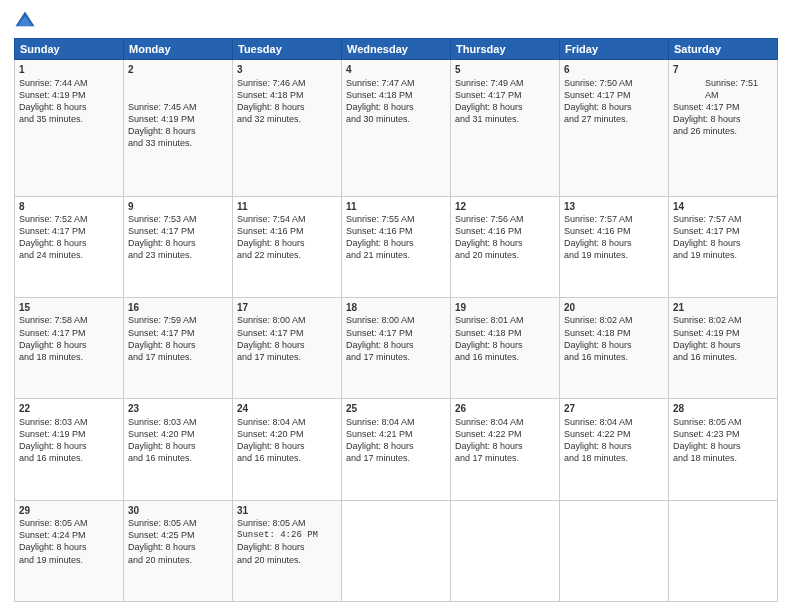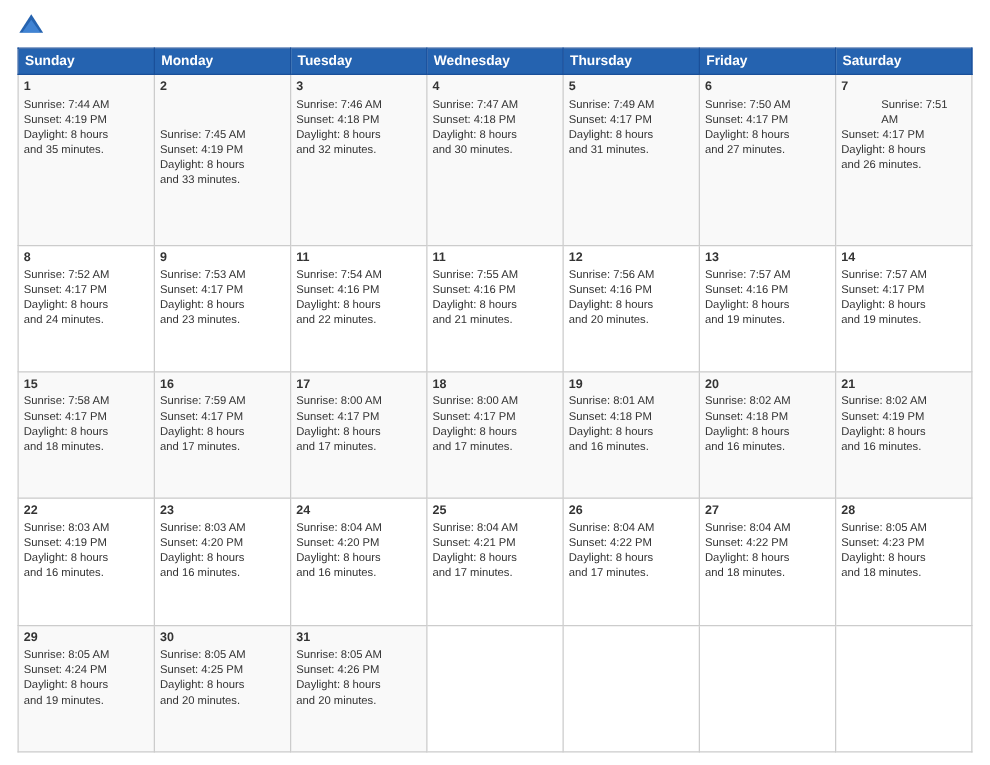--- a/index.html
+++ b/index.html
@@ -340,21 +340,21 @@
           <td>
             <span class="day-num">30</span>
             <span style="display: block;">Sunrise: 8:05 AM</span>
             <span style="display: block;">Sunset: 4:25 PM</span>
             <span style="display: block;">Daylight: 8 hours</span>
             <span style="display: block;">and 20 minutes.</span>
           </td>
           <td>
             <span class="day-num">31</span>
             <span style="display: block;">Sunrise: 8:05 AM</span>
-            <span style="display: block;">Sunset: 4:26 PM</span>
+            <span style="display: block; font-family: Liberation Mono, monospace;">Sunset: 4:26 PM</span>
             <span style="display: block;">Daylight: 8 hours</span>
             <span style="display: block;">and 20 minutes.</span>
           </td>
           <td class="empty-cell"></td>
           <td class="empty-cell"></td>
           <td class="empty-cell"></td>
           <td class="empty-cell"></td>
         </tr>
       </tbody>
   </table>

